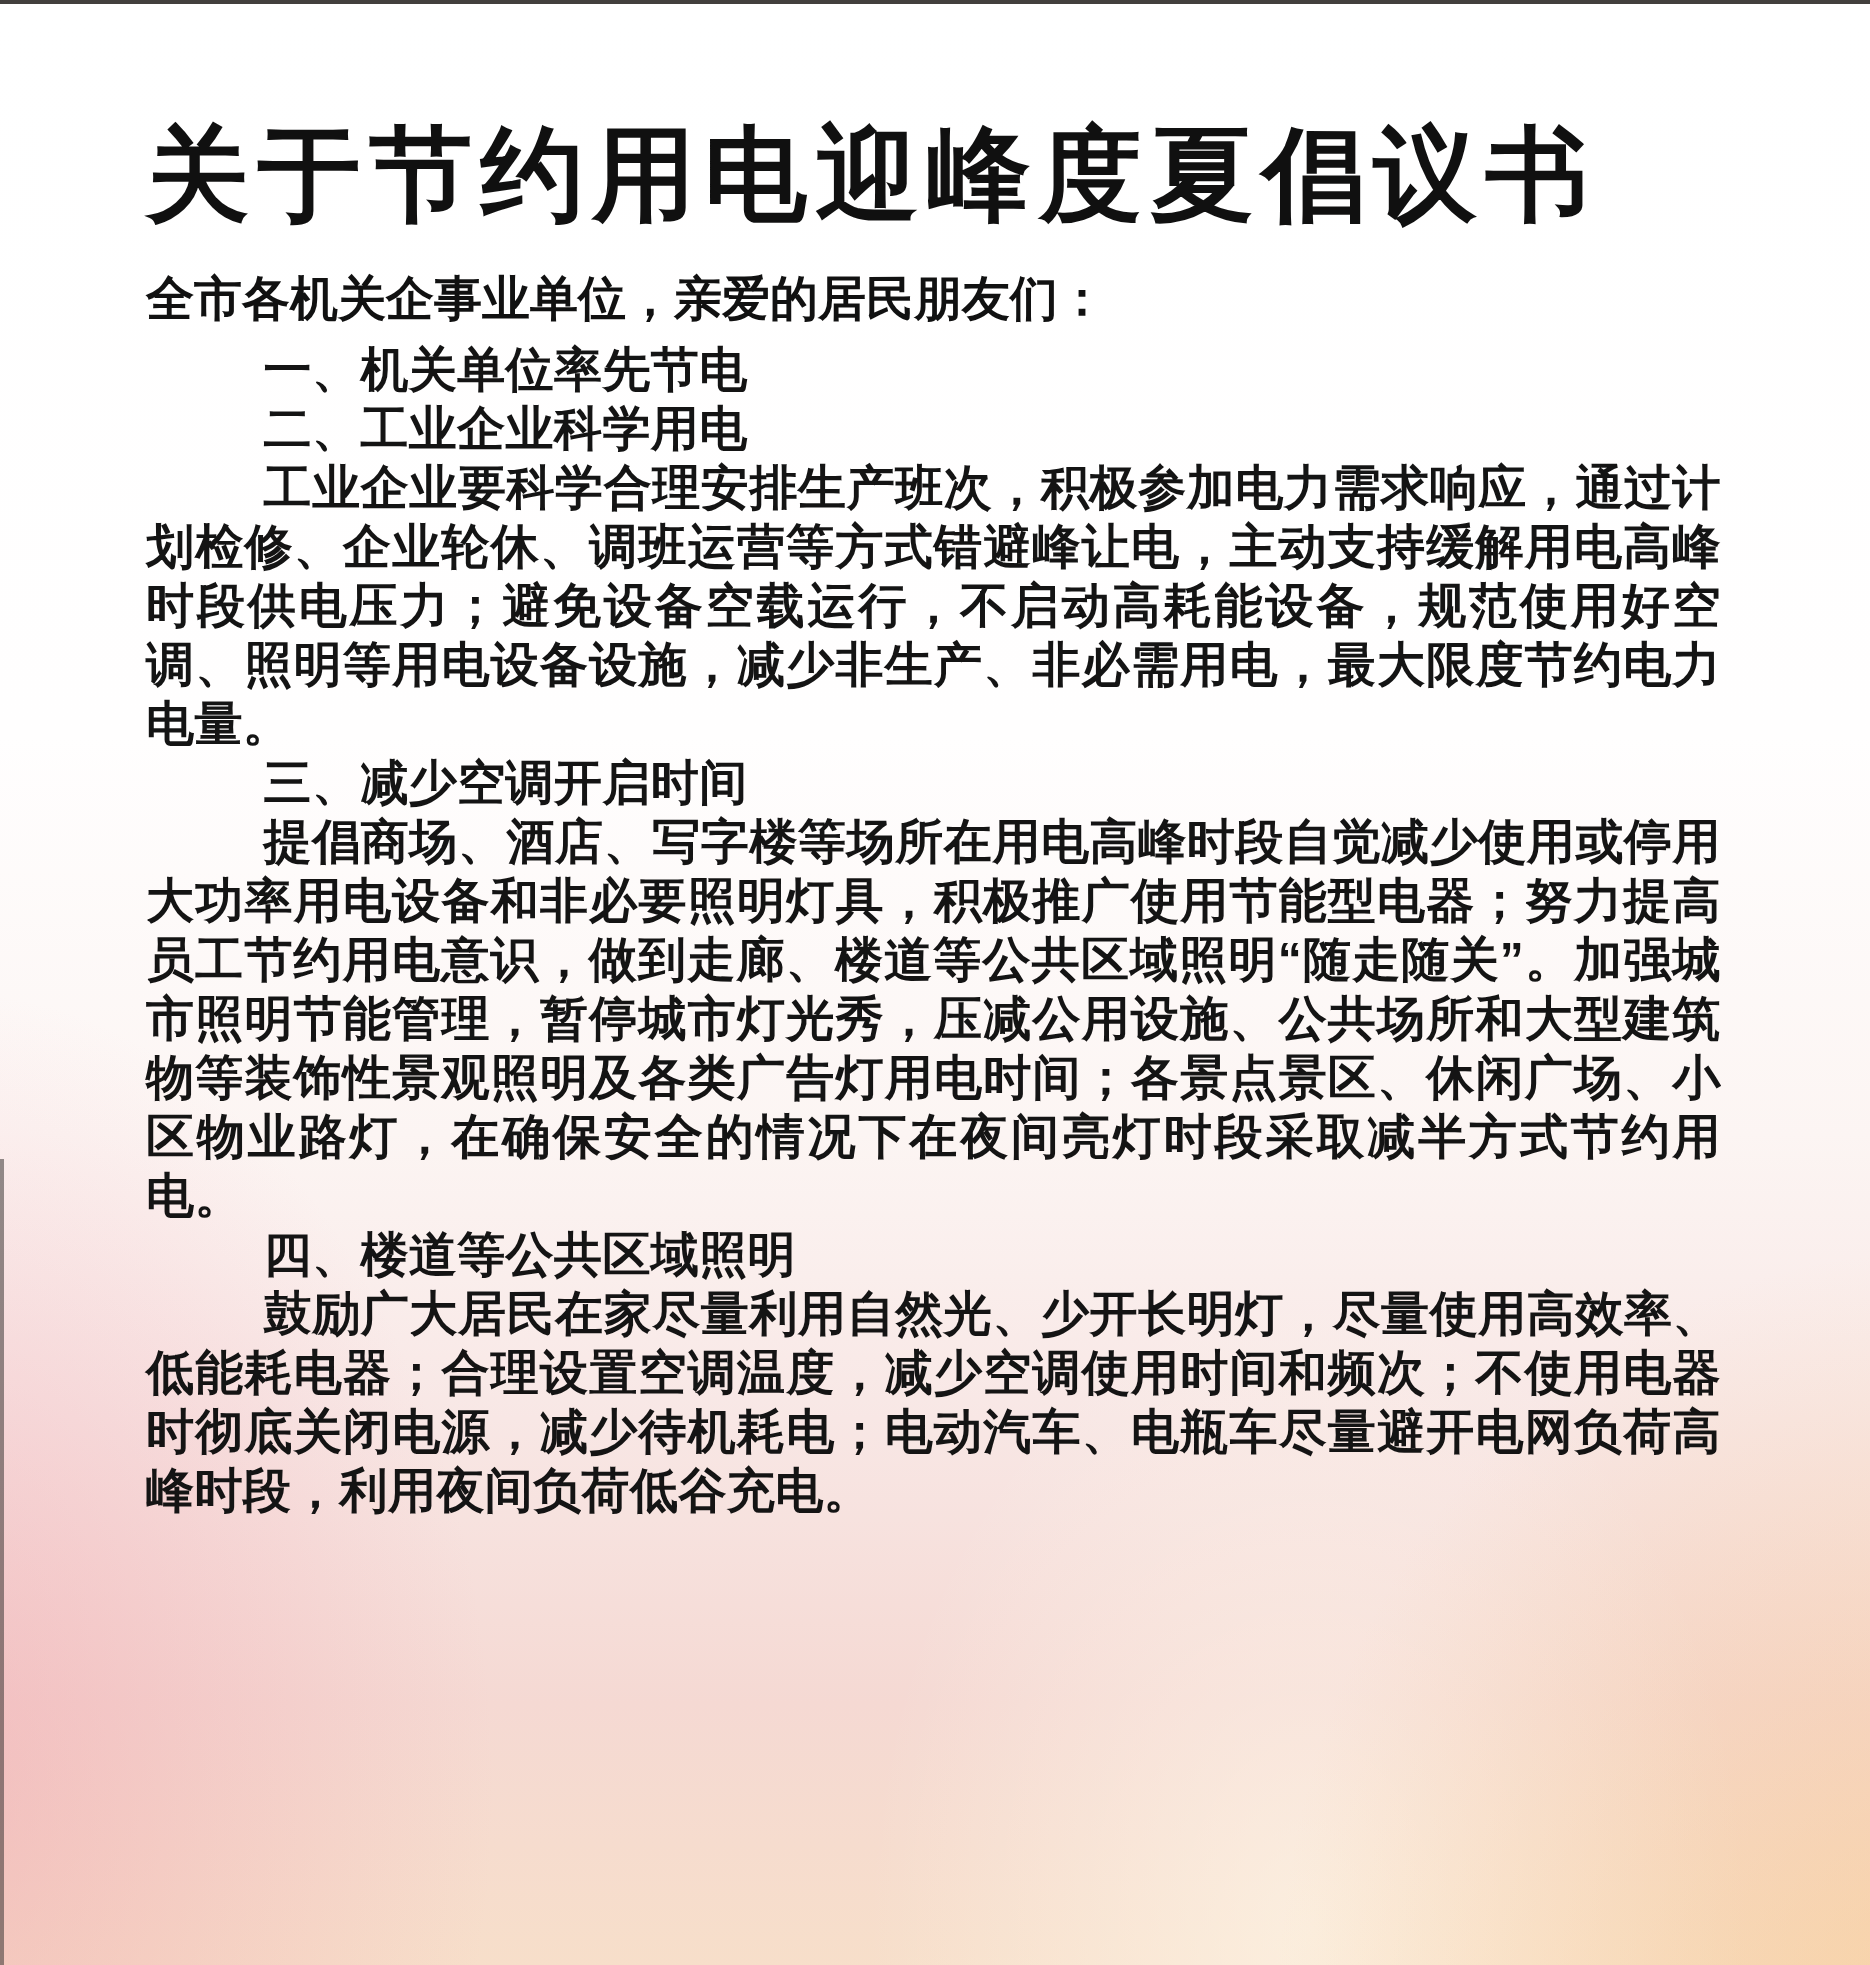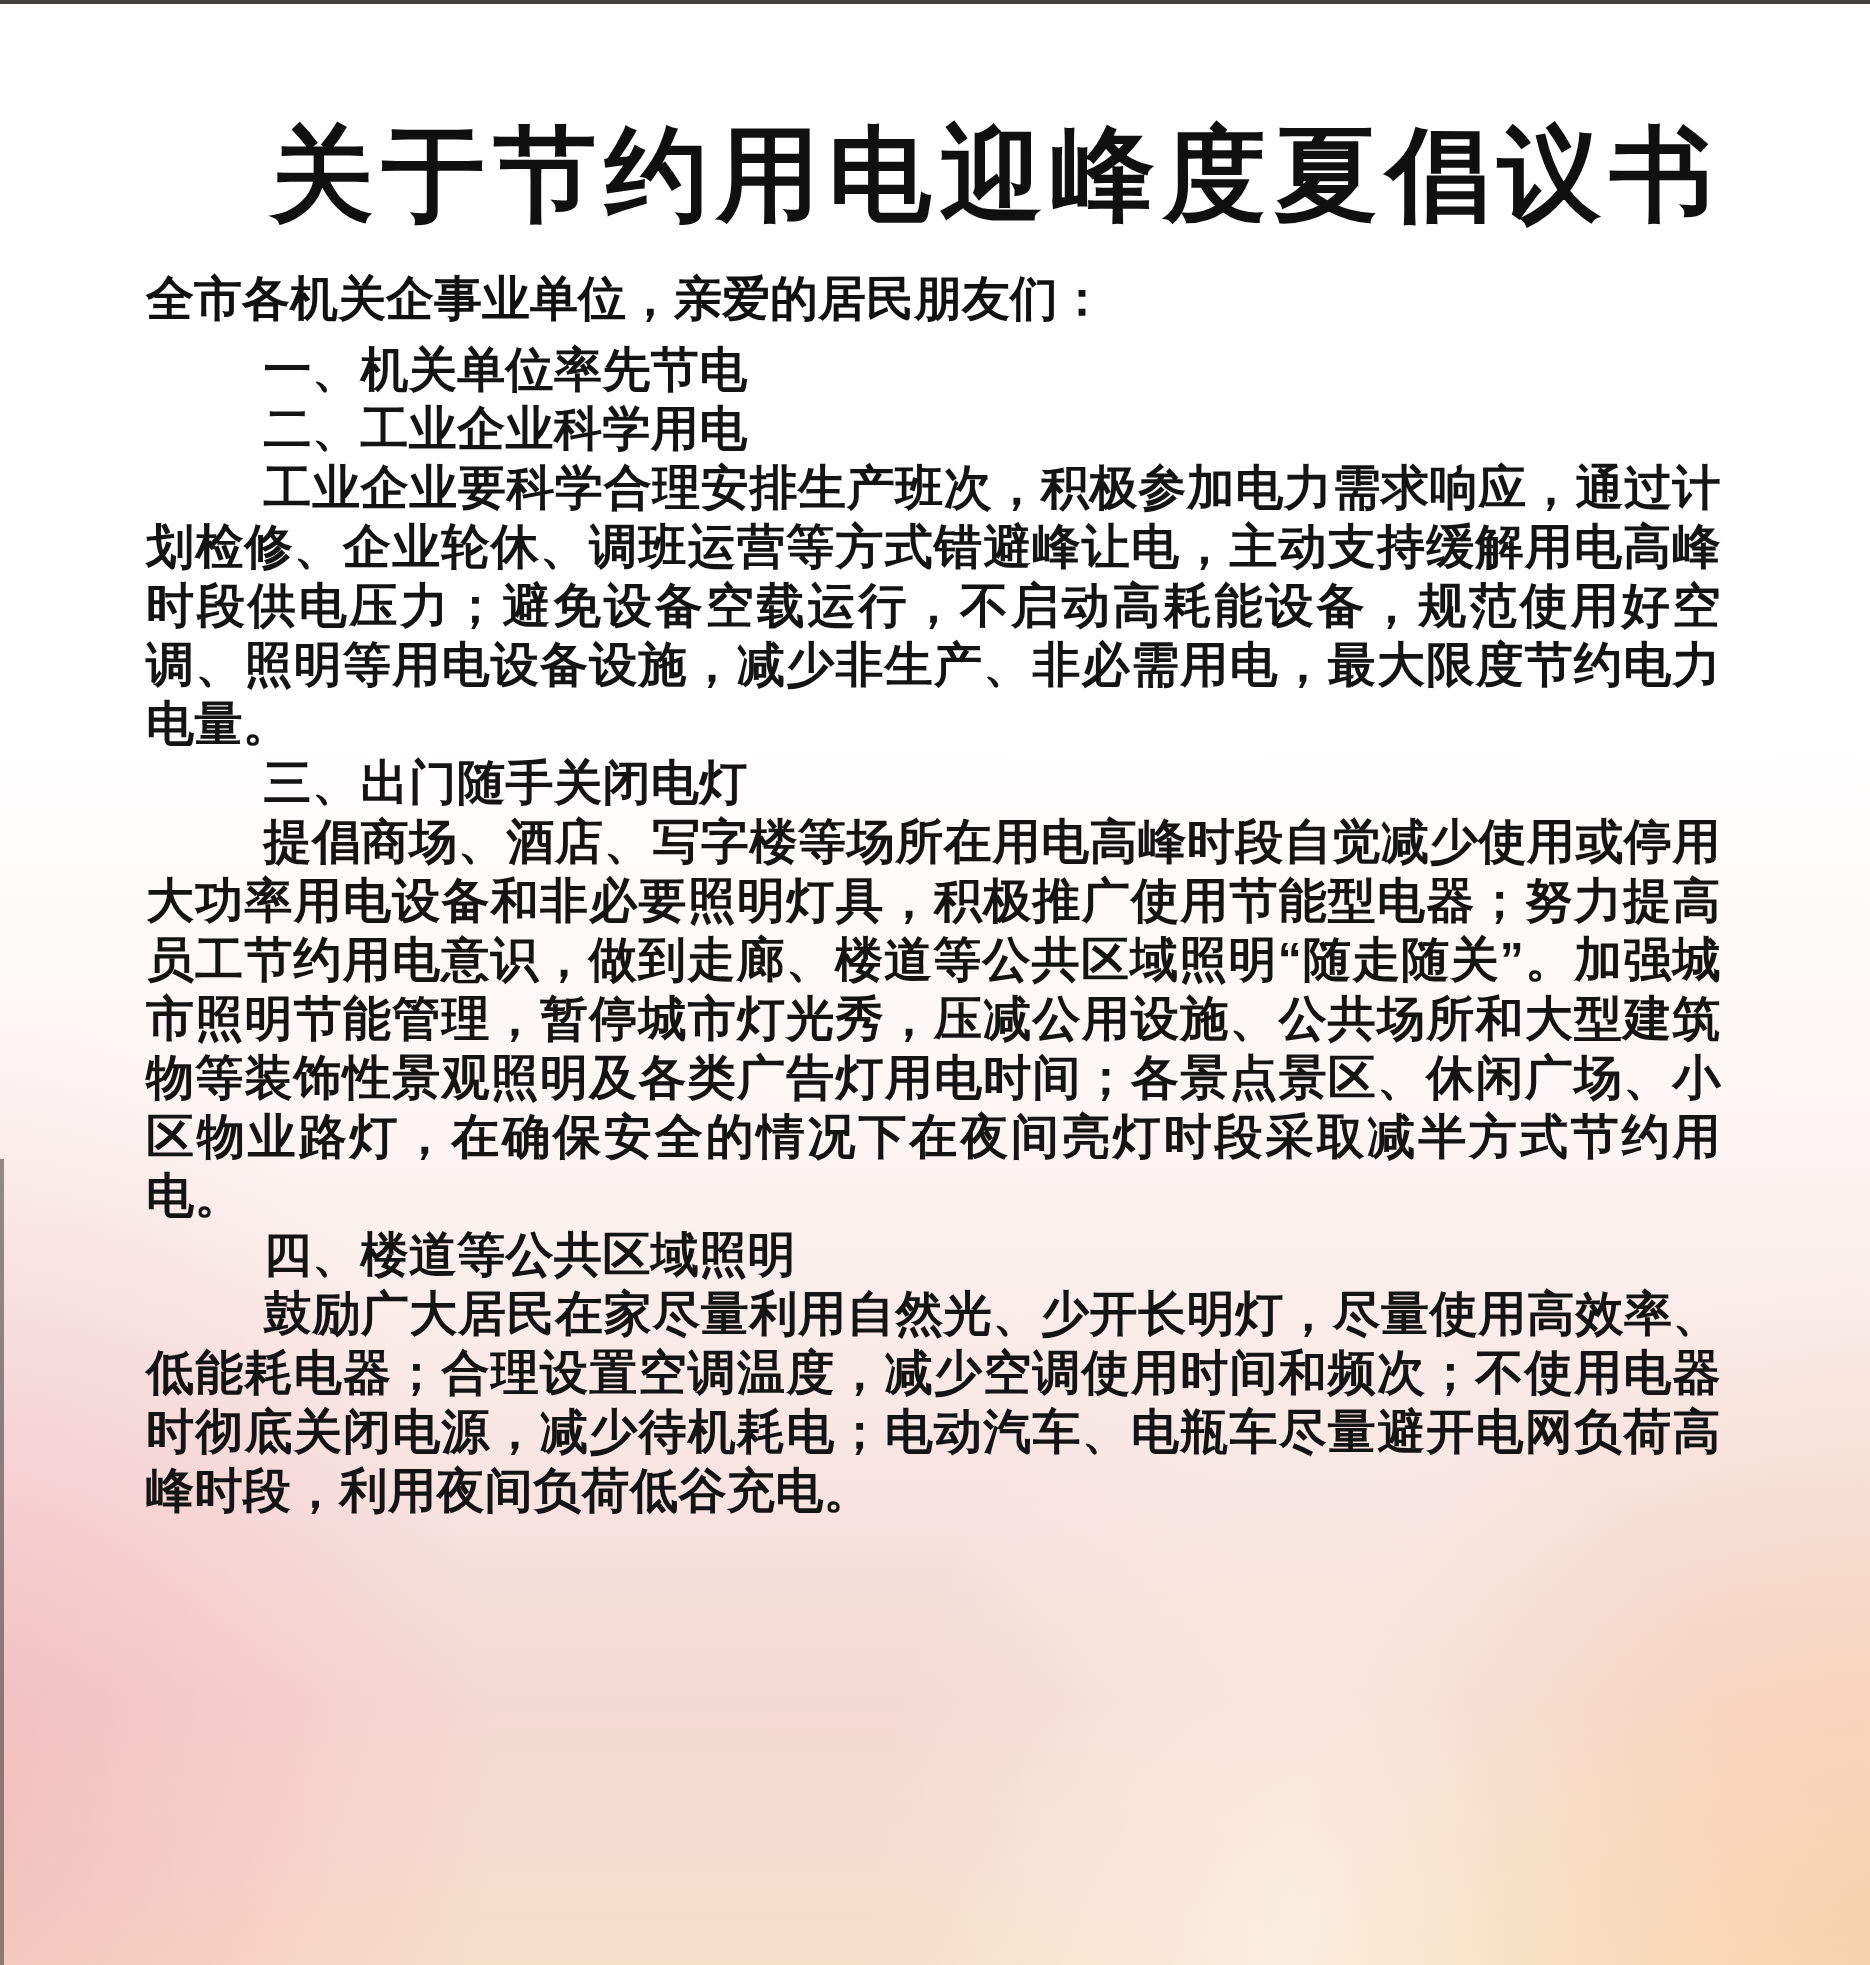--- a/index.html
+++ b/index.html
@@ -11,21 +11,21 @@
       radial-gradient(ellipse 904px 1061px at 103% 71%, rgba(248,196,128,0.45), rgba(248,196,128,0) 72%),
       radial-gradient(ellipse 590px 865px at 70% 68%, rgba(255,251,238,0.55), rgba(255,251,238,0) 75%),
       radial-gradient(ellipse 1336px 668px at 52% 87%, rgba(253,238,204,0.85), rgba(253,238,204,0) 78%),
       linear-gradient(180deg,#ffffff 0%,#fffefe 26%,#fcf5f3 40%,#f8e7e5 50%,#f5d9d3 60%,#f7dfc9 70%,#fbedd2 80%,#fdf3de 88%,#f9e7c9 100%);
   }
   .edge-top{position:absolute;top:0;left:0;right:0;height:3.5px;background:#2e2a28;opacity:.9;z-index:6;}
   .edge-left{position:absolute;top:1159px;left:0;width:3.5px;height:1081px;background:#3a3634;opacity:.55;z-index:6;}
 
   .content{position:absolute;inset:0;z-index:3;padding:0 149px 0 146px;color:#141414;}
   .title{
-    margin:123px 0 0 0;text-align:right;font-size:103px;line-height:1;
+    margin:123px 0 0 0;text-align:left;font-size:103px;line-height:1;
     font-weight:700;letter-spacing:8.6px;color:#101010;white-space:nowrap;
   }
   .salutation{margin-top:45px;font-size:48px;line-height:1.18;font-weight:700;color:#111;}
   .doc-body{margin-top:12.6px;font-size:48px;line-height:59px;font-weight:700;text-align:justify;text-justify:inter-character;}
   .doc-body .block{margin:0;text-indent:2.45em;letter-spacing:0.4px;}
   .doc-body .heading{font-weight:700;}
 </style>
 </head>
 <body>
 
@@ -34,21 +34,21 @@
   <div class="edge-top"></div>
   <div class="edge-left"></div>
 
   <div class="content">
     <h1 class="title">关于节约用电迎峰度夏倡议书</h1>
     <div class="salutation">全市各机关企事业单位，亲爱的居民朋友们：</div>
     <div class="doc-body">
         <div class="block heading">一、机关单位率先节电</div>
         <div class="block heading">二、工业企业科学用电</div>
         <div class="block para">工业企业要科学合理安排生产班次，积极参加电力需求响应，通过计划检修、企业轮休、调班运营等方式错避峰让电，主动支持缓解用电高峰时段供电压力；避免设备空载运行，不启动高耗能设备，规范使用好空调、照明等用电设备设施，减少非生产、非必需用电，最大限度节约电力电量。</div>
-        <div class="block heading">三、出门随手关闭电灯</div>
+        <div class="block heading">三、减少空调开启时间</div>
         <div class="block para">提倡商场、酒店、写字楼等场所在用电高峰时段自觉减少使用或停用大功率用电设备和非必要照明灯具，积极推广使用节能型电器；努力提高员工节约用电意识，做到走廊、楼道等公共区域照明“随走随关”。加强城市照明节能管理，暂停城市灯光秀，压减公用设施、公共场所和大型建筑物等装饰性景观照明及各类广告灯用电时间；各景点景区、休闲广场、小区物业路灯，在确保安全的情况下在夜间亮灯时段采取减半方式节约用电。</div>
         <div class="block heading">四、楼道等公共区域照明</div>
         <div class="block para">鼓励广大居民在家尽量利用自然光、少开长明灯，尽量使用高效率、低能耗电器；合理设置空调温度，减少空调使用时间和频次；不使用电器时彻底关闭电源，减少待机耗电；电动汽车、电瓶车尽量避开电网负荷高峰时段，利用夜间负荷低谷充电。</div>
       </div>
 
   </div>
 </div>
 
 
 </body></html>

